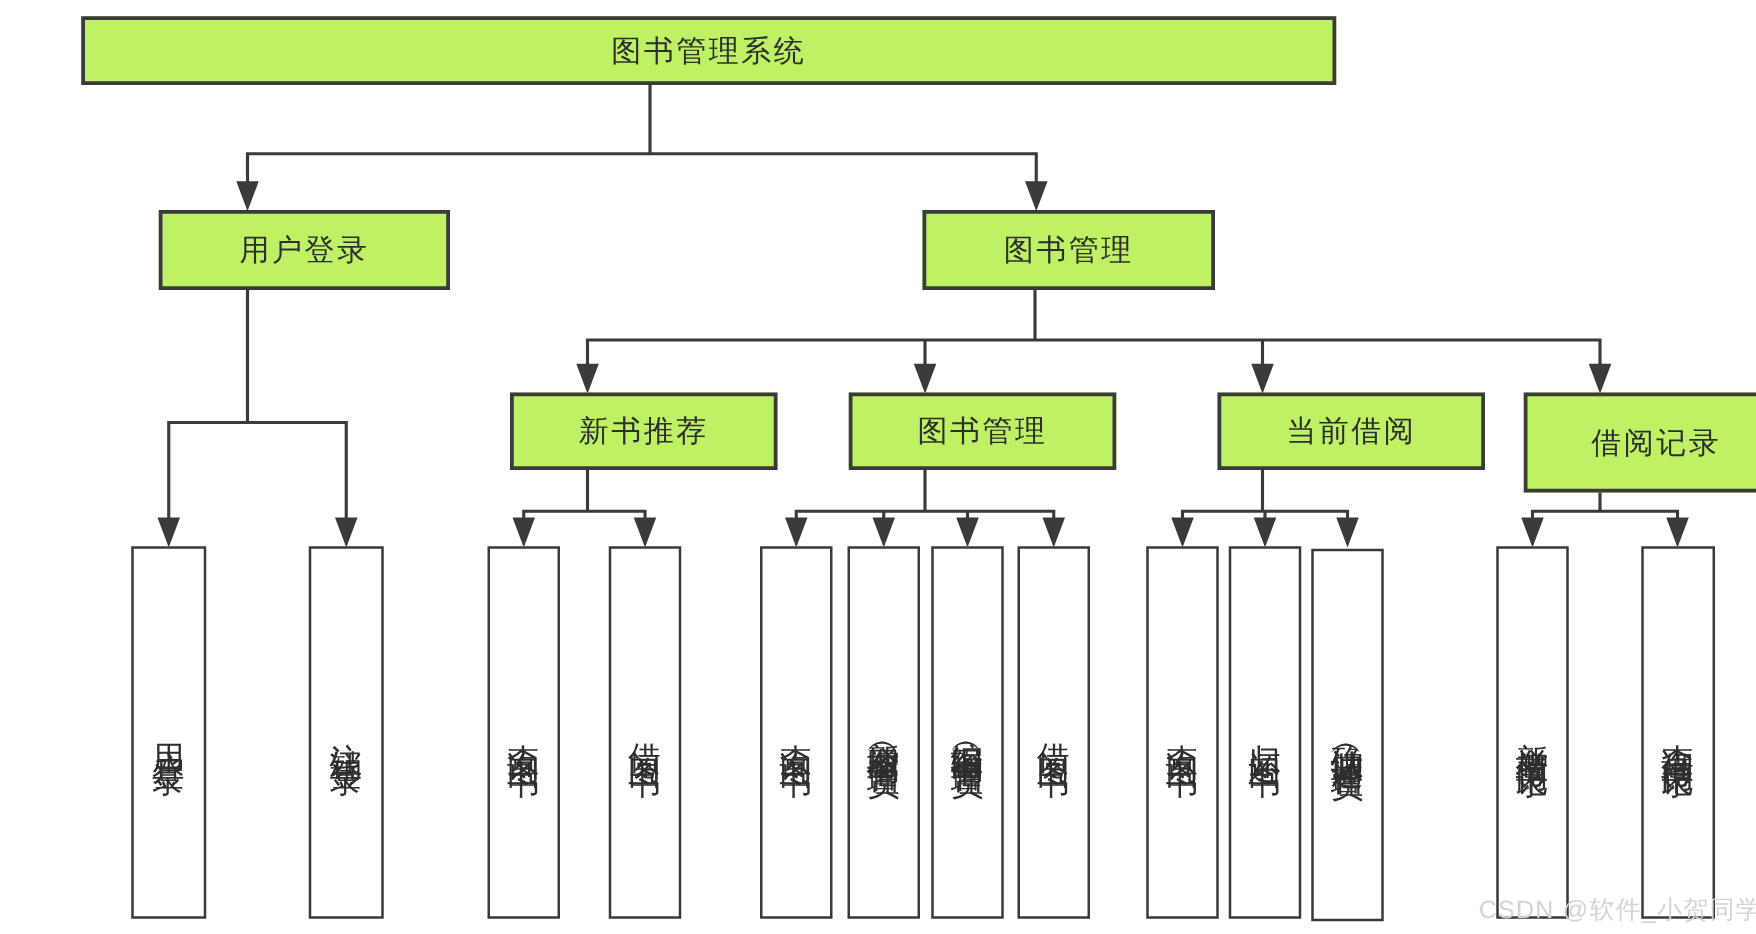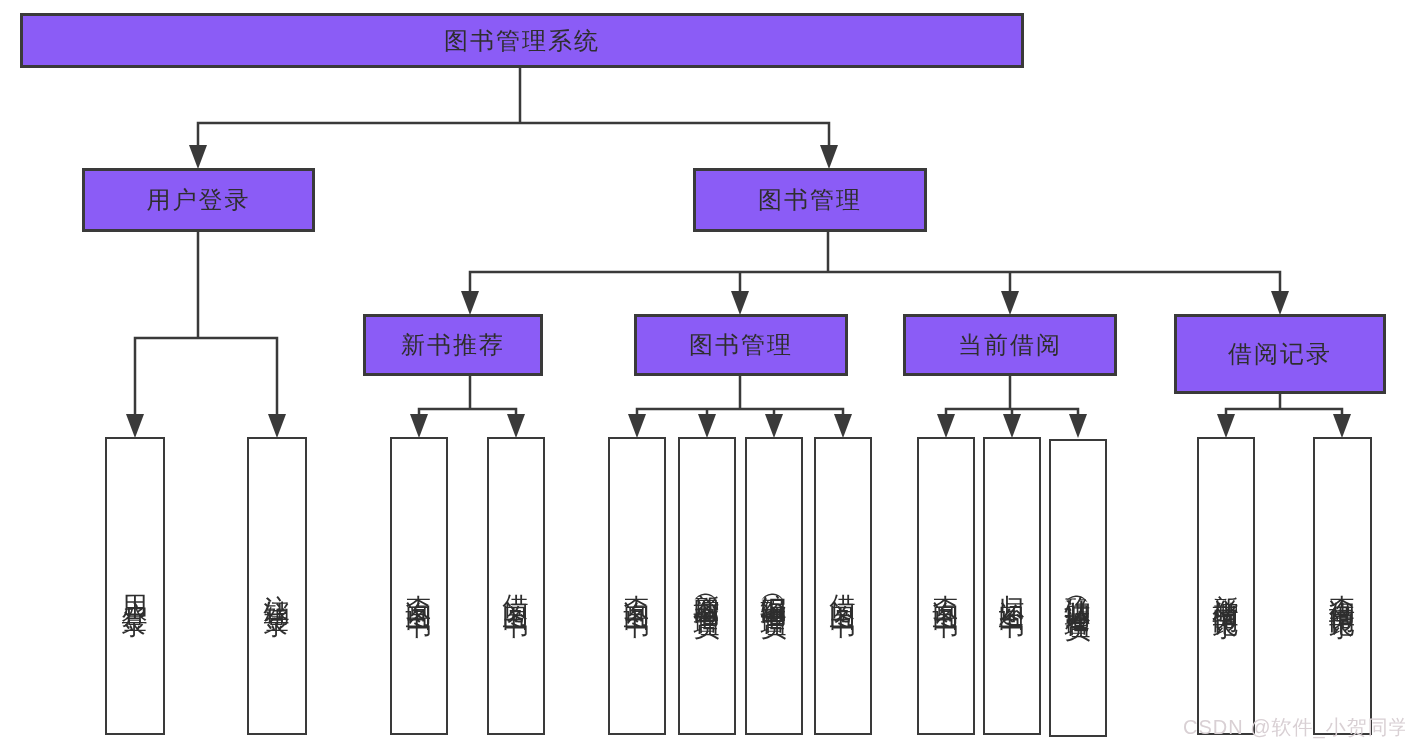--- a/index.html
+++ b/index.html
@@ -2,24 +2,25 @@
 <html><head>
 <meta charset="utf-8">
 <style>
   html,body{margin:0;padding:0;}
   body{
     width:1405px;height:747px;position:relative;background:#ffffff;
     font-family:"Liberation Sans","DejaVu Sans",sans-serif;
     color:#2e2e2e;overflow:hidden;
   }
   .box{
-    position:absolute;border:3px solid #3a3a3a;background:#8b5cf6;
+    position:absolute;border:3px solid #3a3a3a;background:#bef264;
     display:flex;align-items:center;justify-content:center;
     font-size:24px;letter-spacing:2px;box-sizing:border-box;
     z-index:2;
+    margin-left:45px;
   }
   .leaf{
     position:absolute;border:2.5px solid #3a3a3a;background:#ffffff;
     display:flex;align-items:center;justify-content:center;
     box-sizing:border-box;z-index:2;
   }
   .leaf span{
     writing-mode:vertical-rl;text-orientation:mixed;
     font-size:26px;letter-spacing:6px;line-height:1;
     white-space:nowrap;
@@ -78,23 +79,23 @@
   <use href="#ah" transform="translate(1078,438)"></use>
   <use href="#ah" transform="translate(1226,438)"></use>
   <use href="#ah" transform="translate(1342,438)"></use>
 </svg>
 
 <div class="box" style="left:20px;top:13px;width:1004px;height:55px;">图书管理系统</div>
 
 <div class="box" style="left:82px;top:168px;width:233px;height:64px;">用户登录</div>
 <div class="box" style="left:693px;top:168px;width:234px;height:64px;">图书管理</div>
 
-<div class="box" style="left:363px;top:314px;width:180px;height:62px;text-align:right;">新书推荐</div>
+<div class="box" style="left:363px;top:314px;width:214px;height:62px;text-align:right;">新书推荐</div>
 <div class="box" style="left:634px;top:314px;width:214px;height:62px;">图书管理</div>
-<div class="box" style="left:903px;top:314px;width:214px;height:62px;">当前借阅</div>
+<div class="box" style="left:929px;top:314px;width:214px;height:62px;">当前借阅</div>
 <div class="box" style="left:1174px;top:314px;width:212px;height:80px;">借阅记录</div>
 
 <div class="leaf" style="left:105px;top:437px;width:60px;height:298px;">
   <span>用户登录</span>
   </div>
 <div class="leaf" style="left:247px;top:437px;width:60px;height:298px;">
   <span>注销登录</span>
   </div>
 
 <div class="leaf" style="left:390px;top:437px;width:58px;height:298px;">

